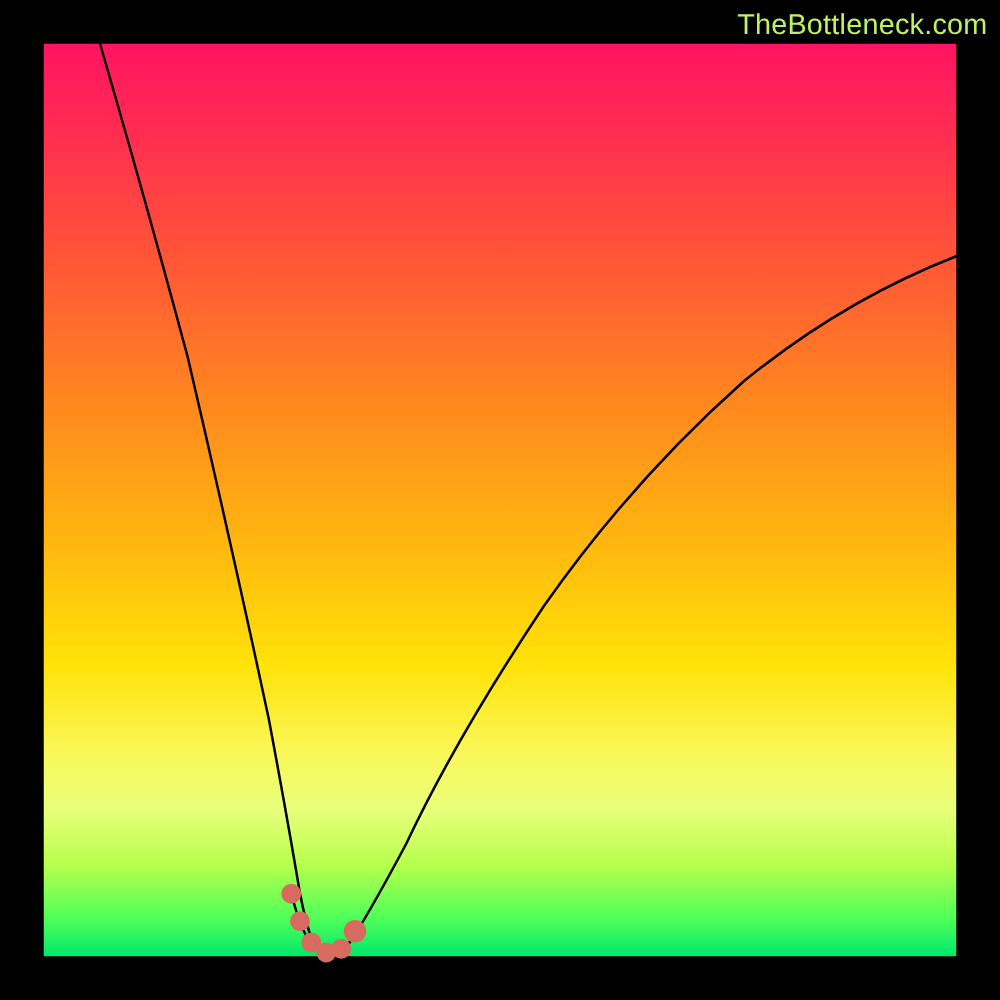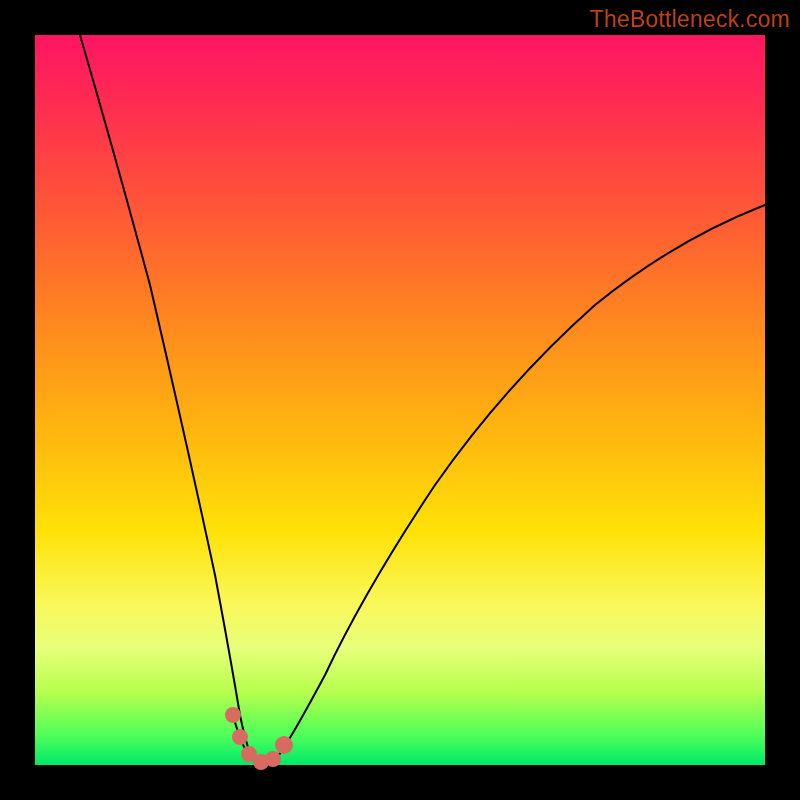--- a/index.html
+++ b/index.html
@@ -35,21 +35,21 @@
       #e8ff7a 84%,
       #b6ff4d 90%,
       #4dff5a 96%,
       #00e86b 100%
     );
   }
   .watermark {
     position: absolute;
     top: 6px;
     right: 10px;
-    color: #c2410c;
+    color: #bef264;
     font-size: 23px;
     letter-spacing: 0.2px;
     font-weight: 500;
   }
   svg.curve {
     position: absolute;
     left: 0;
     top: 0;
     width: 730px;
     height: 730px;

